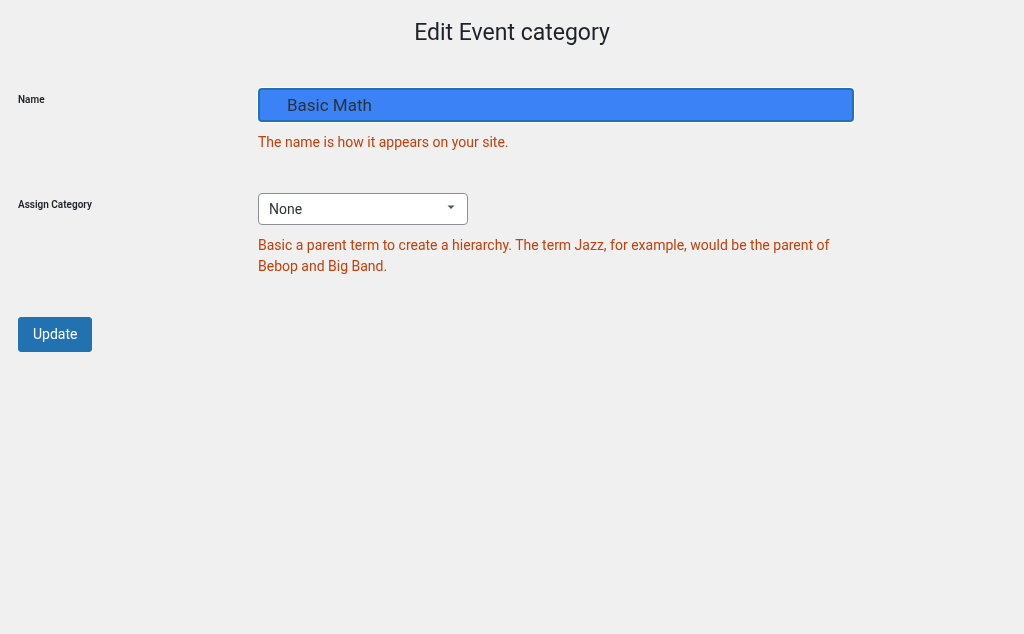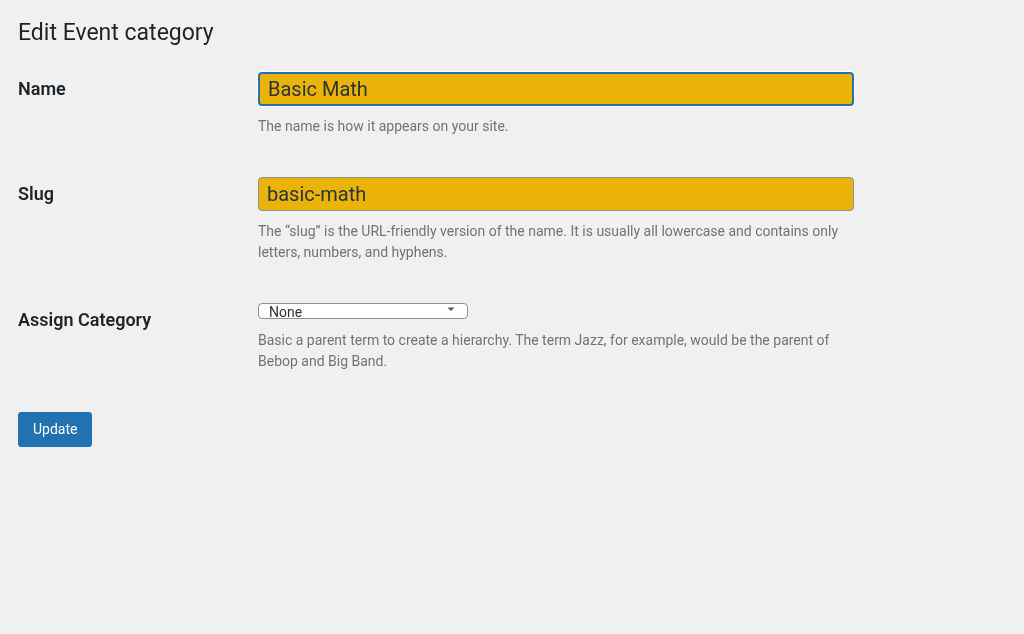--- a/index.html
+++ b/index.html
@@ -11,69 +11,70 @@
       font-family: -apple-system, BlinkMacSystemFont, "Segoe UI", Roboto, Oxygen-Sans, Ubuntu, Cantarell, "Helvetica Neue", sans-serif;
       background: #f0f0f1;
       color: #1d2327;
       font-size: 14px;
       padding: 18px;
     }
     .page-title {
       font-size: 23px;
       font-weight: 400;
       color: #1d2327;
-      margin-bottom: 14px;
+      margin-bottom: 30px;
       line-height: 1.3;
+      text-align: center;
     }
     .form-table {
       width: 100%;
       border-collapse: collapse;
     }
     .form-table tr {
       vertical-align: top;
     }
     .form-table th {
       text-align: left;
       font-weight: 600;
-      font-size: 18px;
+      font-size: 10px;
       padding: 15px 10px 20px 0;
       width: 240px;
       color: #1d2327;
       line-height: 1.3;
     }
     .form-table td {
       padding: 10px 10px 30px 0;
     }
     .regular-text {
       width: 596px;
       height: 34px;
-      padding: 0 8px;
-      font-size: 20px;
+      padding: 0 27px;
+      font-size: 17px;
       line-height: 2;
       border: 1px solid #8c8f94;
       border-radius: 4px;
-      background: #eab308;
+      background: #3b82f6;
       color: #2c3338;
       font-family: inherit;
     }
     .regular-text.focused {
       border: 2px solid #2271b1;
       outline: none;
       box-shadow: 0 0 0 1px #fff;
     }
     .description {
       margin-top: 10px;
-      color: #737373;
+      color: #c2410c;
       font-size: 14px;
       line-height: 1.5;
       max-width: 596px;
     }
     .select-field {
       width: 210px;
-      height: 16px;
+      height: 32px;
       padding: 0 28px 0 10px;
       font-size: 14px;
       border: 1px solid #8c8f94;
       border-radius: 4px;
       background: #fff;
       color: #2c3338;
       font-family: inherit;
       appearance: none;
       -webkit-appearance: none;
       position: relative;
@@ -131,29 +132,20 @@
       <th>
         <label>Name</label>
       </th>
       <td>
         <input type="text" class="regular-text focused" value="Basic Math" style="">
         <p class="description">The name is how it appears on your site.</p>
       </td>
     </tr>
     <tr>
       <th>
-        <label>Slug</label>
-      </th>
-      <td>
-        <input type="text" class="regular-text" value="basic-math" style="">
-        <p class="description">The “slug” is the URL-friendly version of the name. It is usually all lowercase and contains only letters, numbers, and hyphens.</p>
-      </td>
-    </tr>
-    <tr>
-      <th>
         <label>Assign Category</label>
       </th>
       <td>
         <div class="select-wrap">
           <select class="select-field">
             <option>None</option>
           </select>
           <span class="select-chevron">
             <svg width="14" height="14" viewBox="0 0 20 20" fill="#50575e">
                 <path d="M5 7l5 5 5-5"></path>

